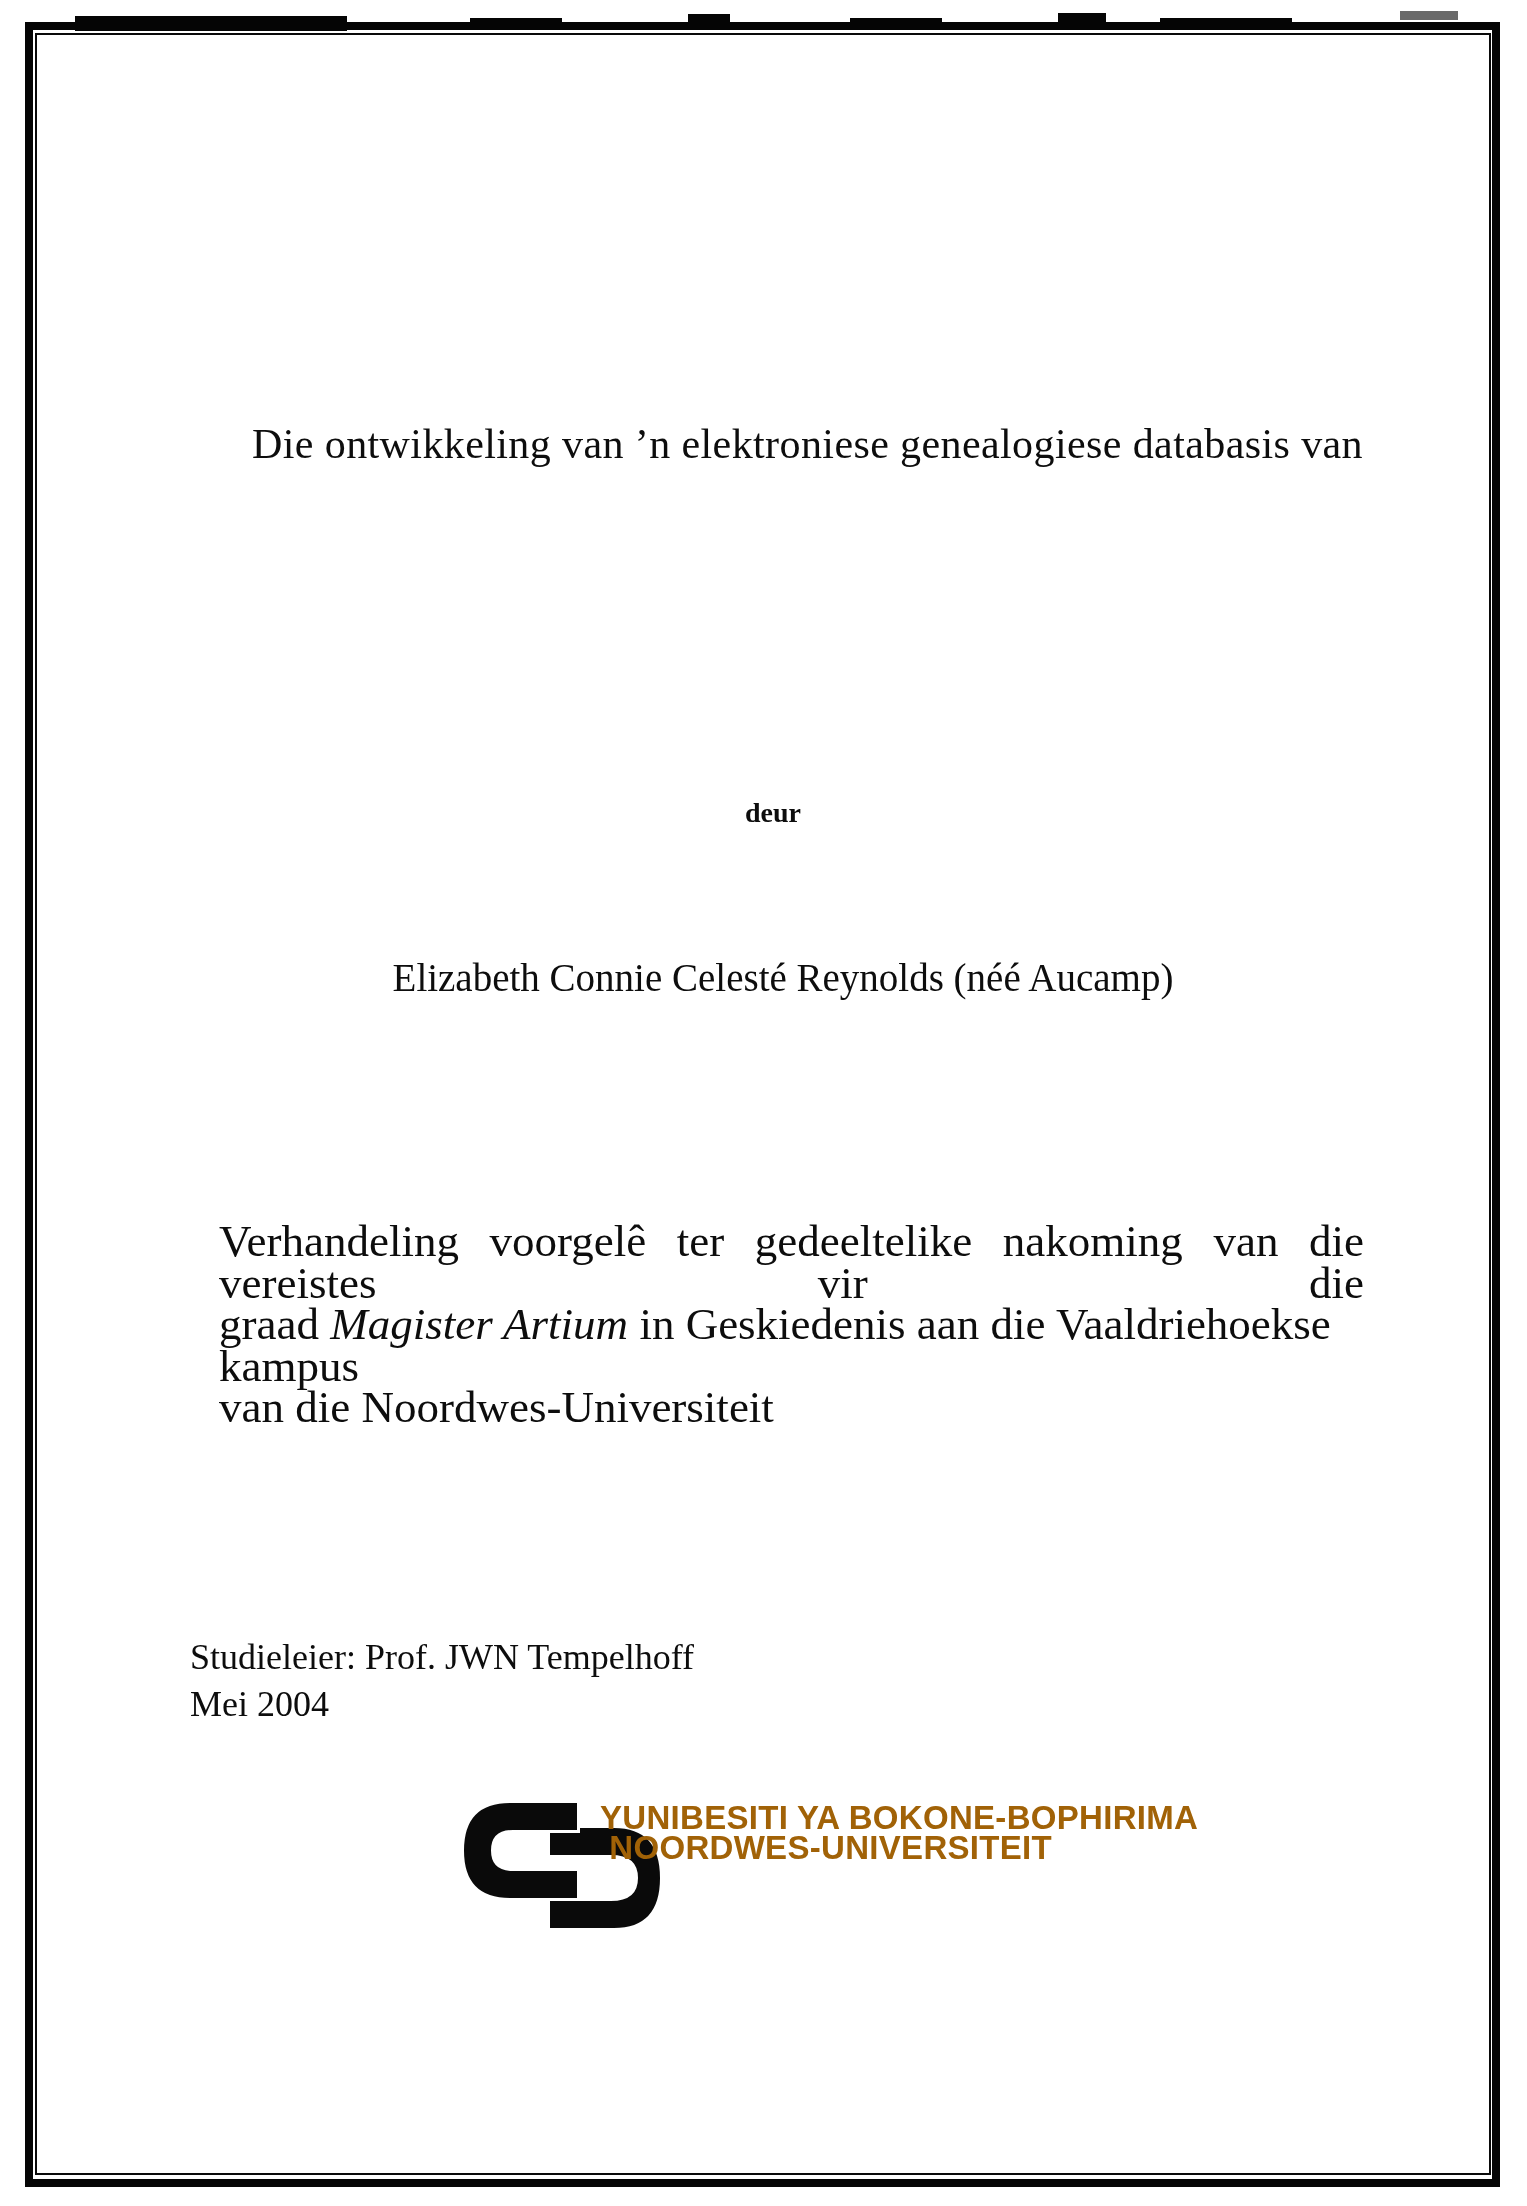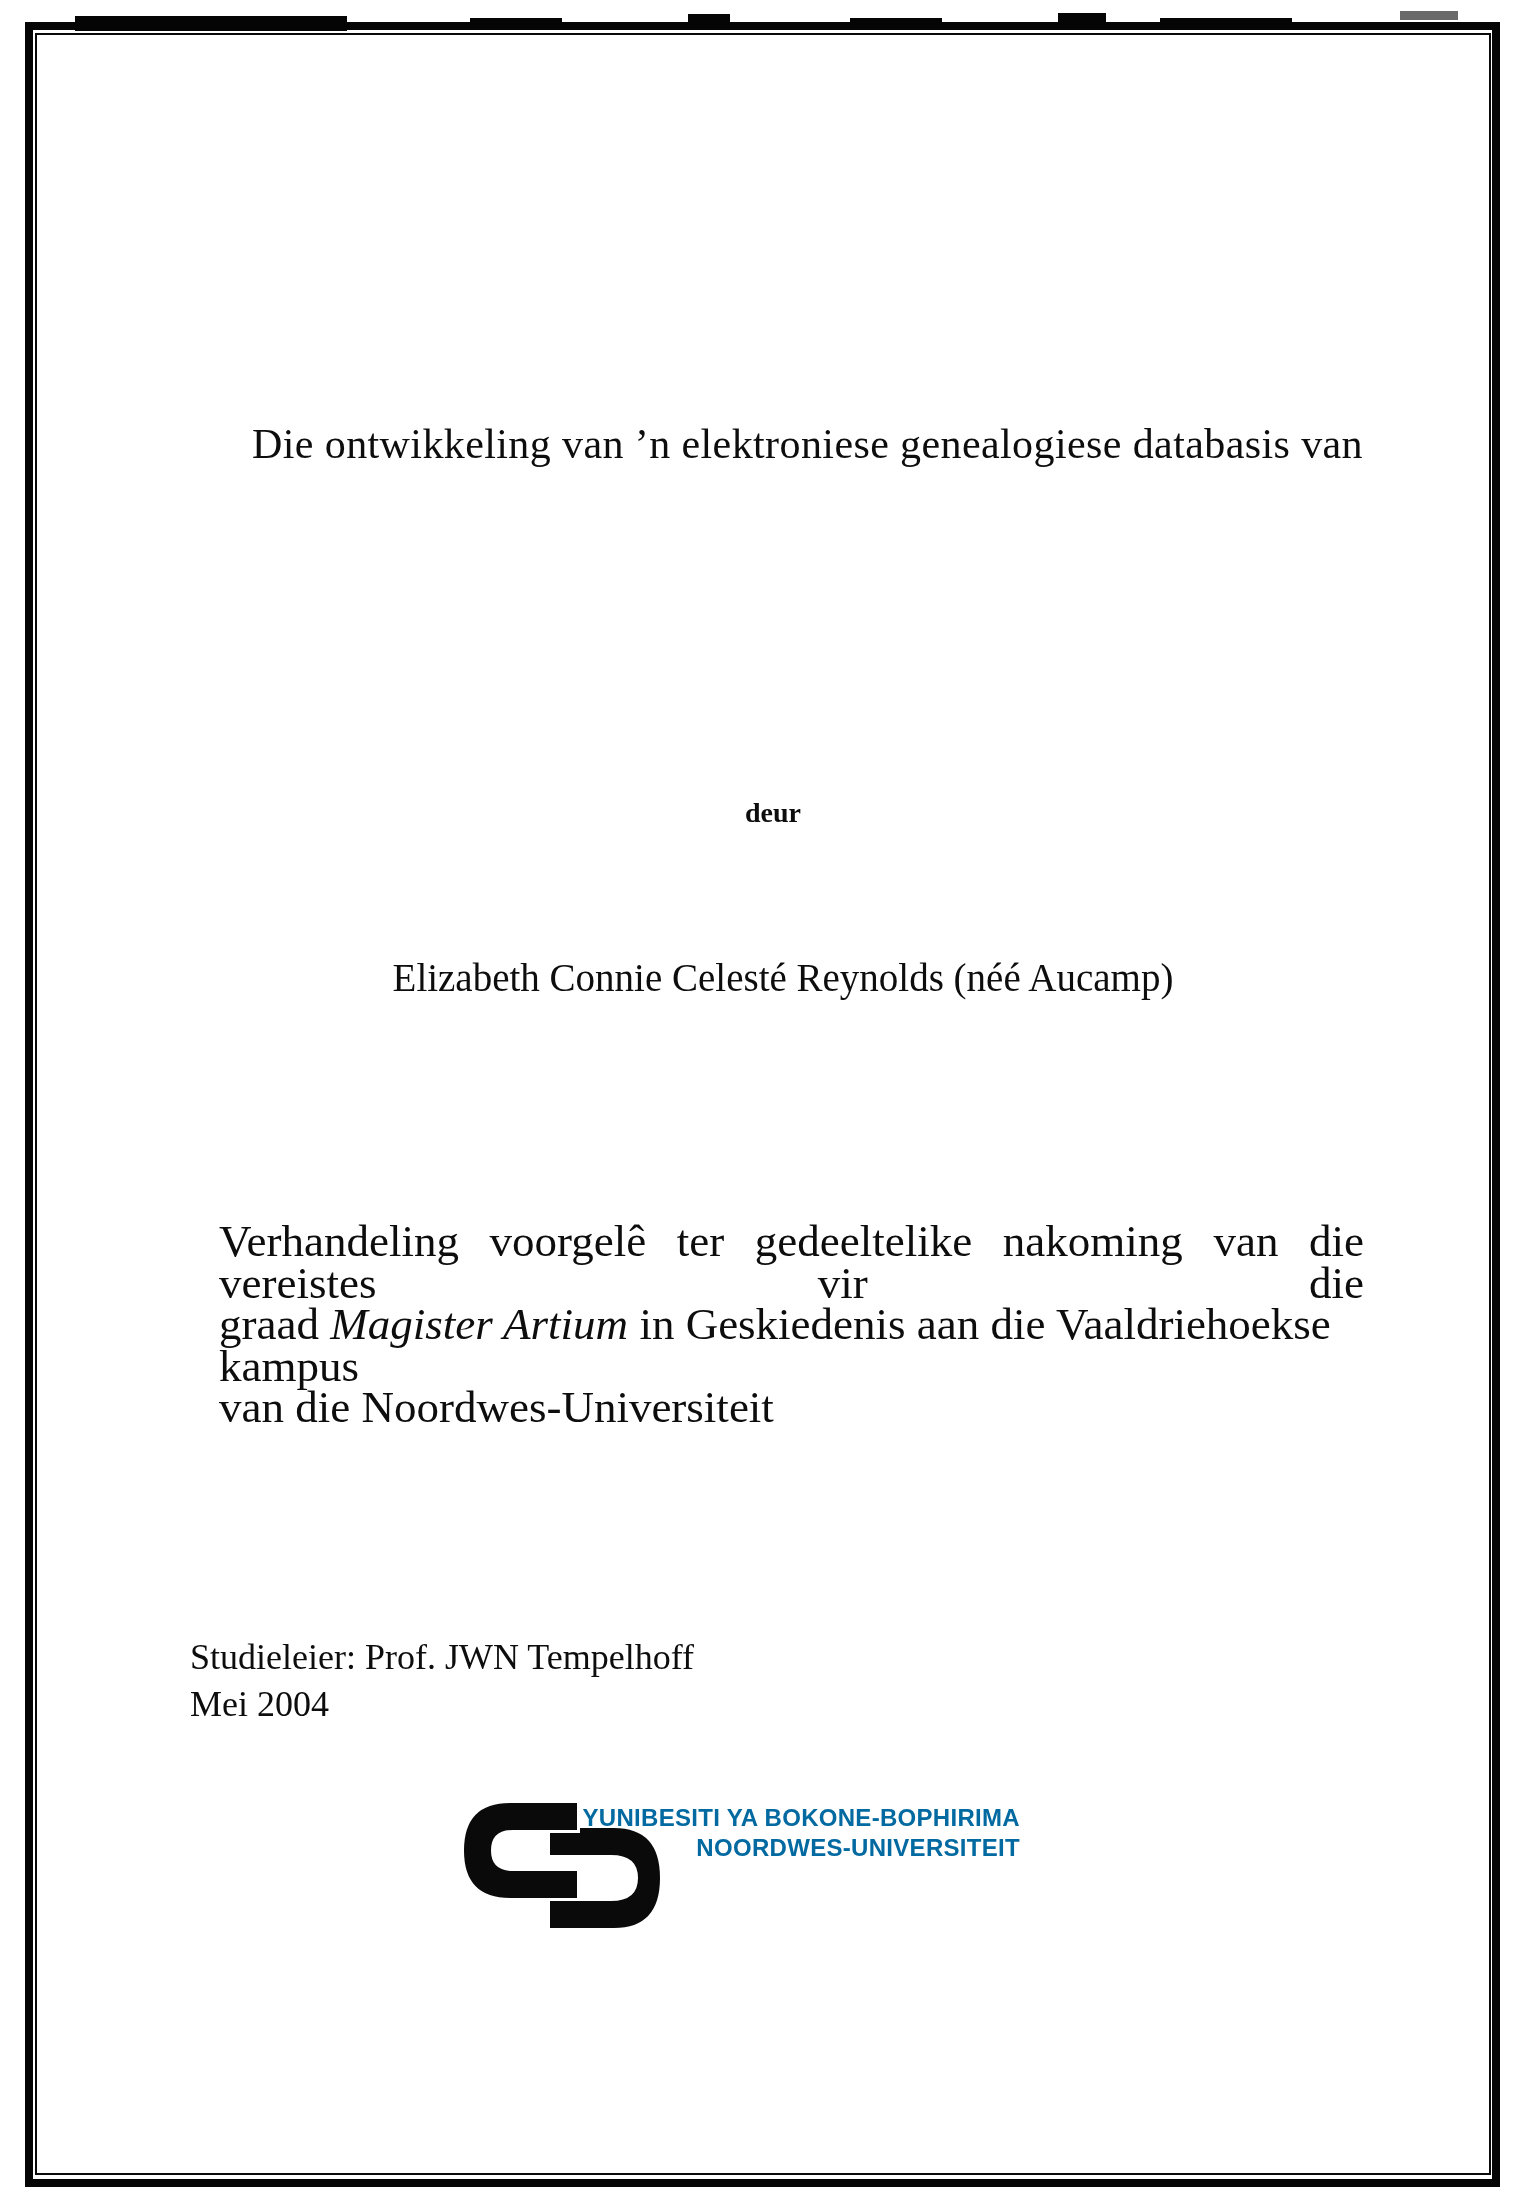--- a/index.html
+++ b/index.html
@@ -40,24 +40,24 @@
   .thesis .justified{text-align:justify;text-align-last:justify;}
   .thesis .italic{font-style:italic;}
   .supervisor{
     position:absolute;left:190px;top:1634px;width:900px;
     font-size:36px;line-height:47px;
   }
   .logo-mark{
     position:absolute;left:462px;top:1798px;width:206px;height:134px;
   }
   .logo-text{
-    position:absolute;left:568px;top:1803px;width:452px;
+    position:absolute;left:600px;top:1803px;width:452px;
     font-family:"Liberation Sans", sans-serif;
-    font-weight:bold;font-size:24px;line-height:30px;
-    text-align:right;letter-spacing:0.3px;color:#0369a1;
+    font-weight:bold;font-size:33px;line-height:30px;
+    text-align:right;letter-spacing:0.3px;color:#a16207;
     white-space:nowrap;
   }
 </style>
 </head>
 <body>
 
 <div class="frame-outer"></div>
 <div class="frame-inner"></div>
 
 <div class="smudge" style="left:75px;top:16px;width:272px;height:15px;"></div>

